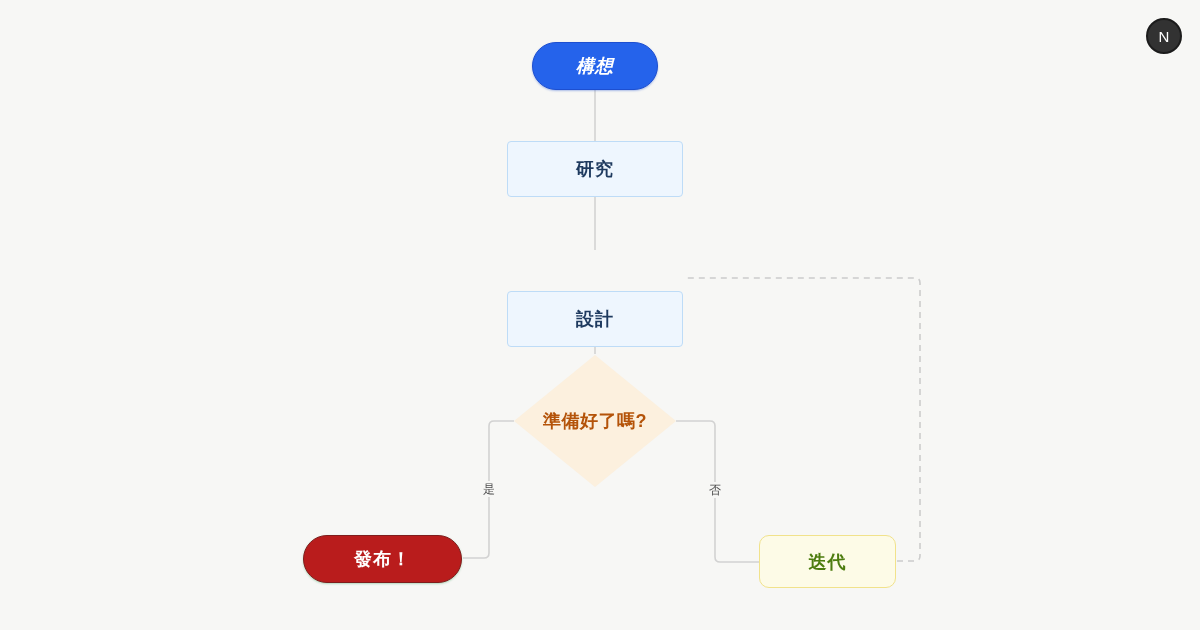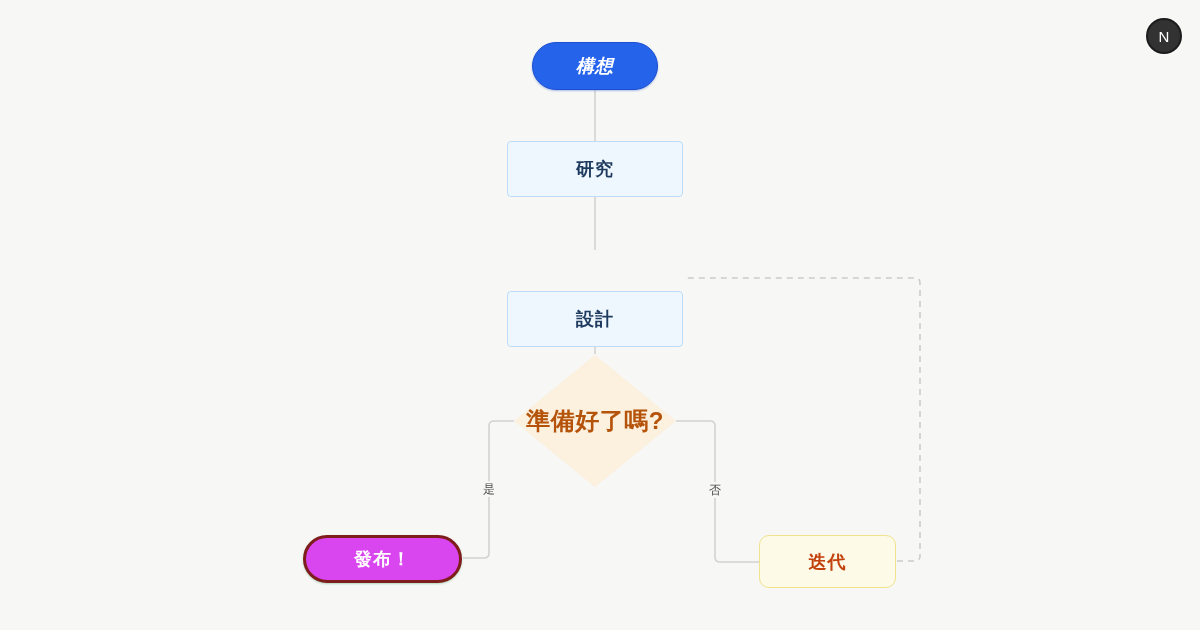--- a/index.html
+++ b/index.html
@@ -44,37 +44,37 @@
     color: #1e3a5f;
   }
   .node-research { left: 507px; top: 141px; }
   .node-design   { left: 507px; top: 250px; margin-top: 41px; }
   .node-diamond-label {
     position: absolute;
     left: 505px; top: 403px; width: 180px; height: 36px;
     display: flex; align-items: center; justify-content: center;
     color: #b45309;
     font-weight: 700;
-    font-size: 24px;
+    font-size: 18px;
     letter-spacing: 0.5px;
   }
   .node-pill-green {
     left: 303px; top: 535px; width: 159px; height: 48px;
-    background: #d946ef;
-    border: 3px solid #7f1d1d;
+    background: #b91c1c;
+    border: 1px solid #7f1d1d;
     border-radius: 26px;
     color: #ffffff;
     box-shadow: 0 1px 2px rgba(23, 145, 63, 0.3);
   }
   .node-rect-yellow {
     left: 759px; top: 535px; width: 137px; height: 53px;
     background: #fdfbe7;
     border: 1.5px solid #f1e28b;
     border-radius: 10px;
-    color: #c2410c;
+    color: #4d7c0f;
   }
   .edge-label {
     position: absolute;
     transform: translate(-50%, -50%);
     background: #f7f7f5;
     padding: 2px 3px;
     font-size: 12px;
     color: #4b4b4b;
     line-height: 1;
   }

